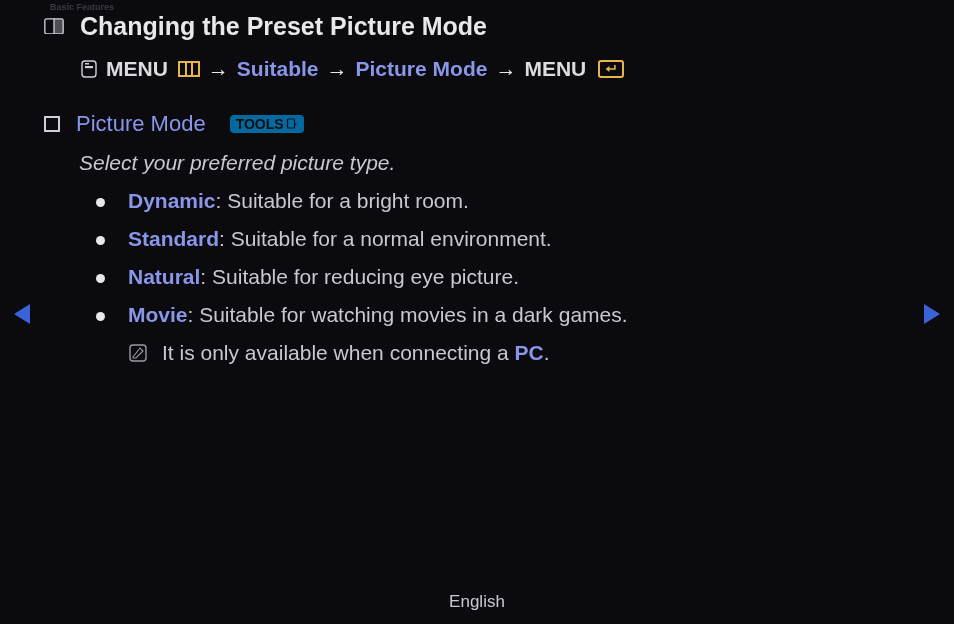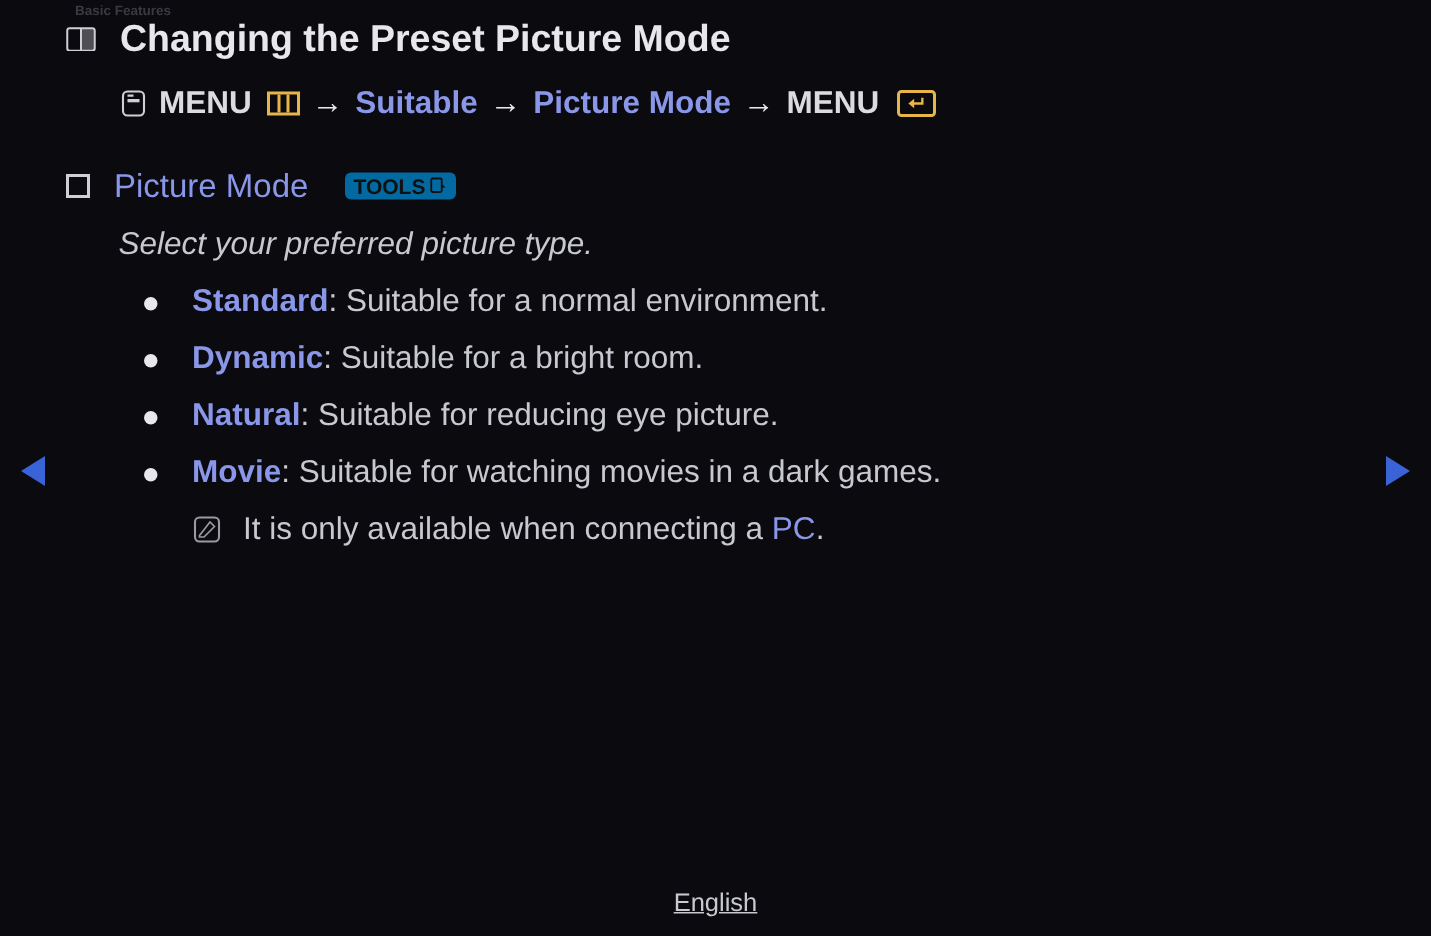--- a/index.html
+++ b/index.html
@@ -151,21 +151,21 @@
     gap: 14px;
     margin-left: 84px;
     margin-top: 14px;
     font-size: 21px;
     color: #c8c8d0;
   }
   .note-icon {
     width: 20px; height: 20px;
     flex-shrink: 0;
   }
-  .inline-link { color: #8a96e8; font-weight: normal; }
+  .inline-link { color: #8a96e8; font-weight: bold; }
 
   .nav-left, .nav-right {
     position: absolute;
     top: 304px;
     cursor: pointer;
   }
   .nav-left { left: 14px; }
   .nav-right { right: 14px; }
   .nav-tri {
     width: 0; height: 0;
@@ -175,21 +175,20 @@
   .nav-left .nav-tri { border-right: 16px solid #3b63d8; }
   .nav-right .nav-tri { border-left: 16px solid #3b63d8; }
 
   .footer {
     position: absolute;
     bottom: 12px;
     width: 100%;
     text-align: center;
     font-size: 17px;
     color: #c8c8d0;
-    text-decoration: underline;
   }
 </style>
 </head>
 <body>
 
 <div class="header-label">Basic Features</div>
 
 <div class="content">
 
   <div class="title-row">
@@ -235,22 +234,22 @@
       <svg viewBox="0 0 12 12">
         <rect x="1.5" y="1" width="7" height="9" rx="1" fill="none" stroke="#111" stroke-width="1.2"></rect>
         <path d="M8 4 L11 7 L8 7 Z" fill="#111"></path>
       </svg>
     </span>
   </div>
 
   <div class="desc">Select your preferred picture type.</div>
 
   <ul class="option-list">
+    <li><span class="opt-name">Dynamic</span><span>: Suitable for a bright room.</span></li>
     <li><span class="opt-name">Standard</span><span>: Suitable for a normal environment.</span></li>
-    <li><span class="opt-name">Dynamic</span><span>: Suitable for a bright room.</span></li>
     <li><span class="opt-name">Natural</span><span>: Suitable for reducing eye picture.</span></li>
     <li><span class="opt-name">Movie</span><span>: Suitable for watching movies in a dark games.</span></li>
   </ul>
 
   <div class="note-row">
     <span class="note-icon">
       <svg viewBox="0 0 20 20">
         <rect x="2" y="2" width="16" height="16" rx="3" fill="none" stroke="#9a9aa2" stroke-width="1.4"></rect>
         <path d="M5 14 L12 5 L15 8 L8 15 L5 15 Z" fill="none" stroke="#9a9aa2" stroke-width="1.1"></path>
       </svg>

